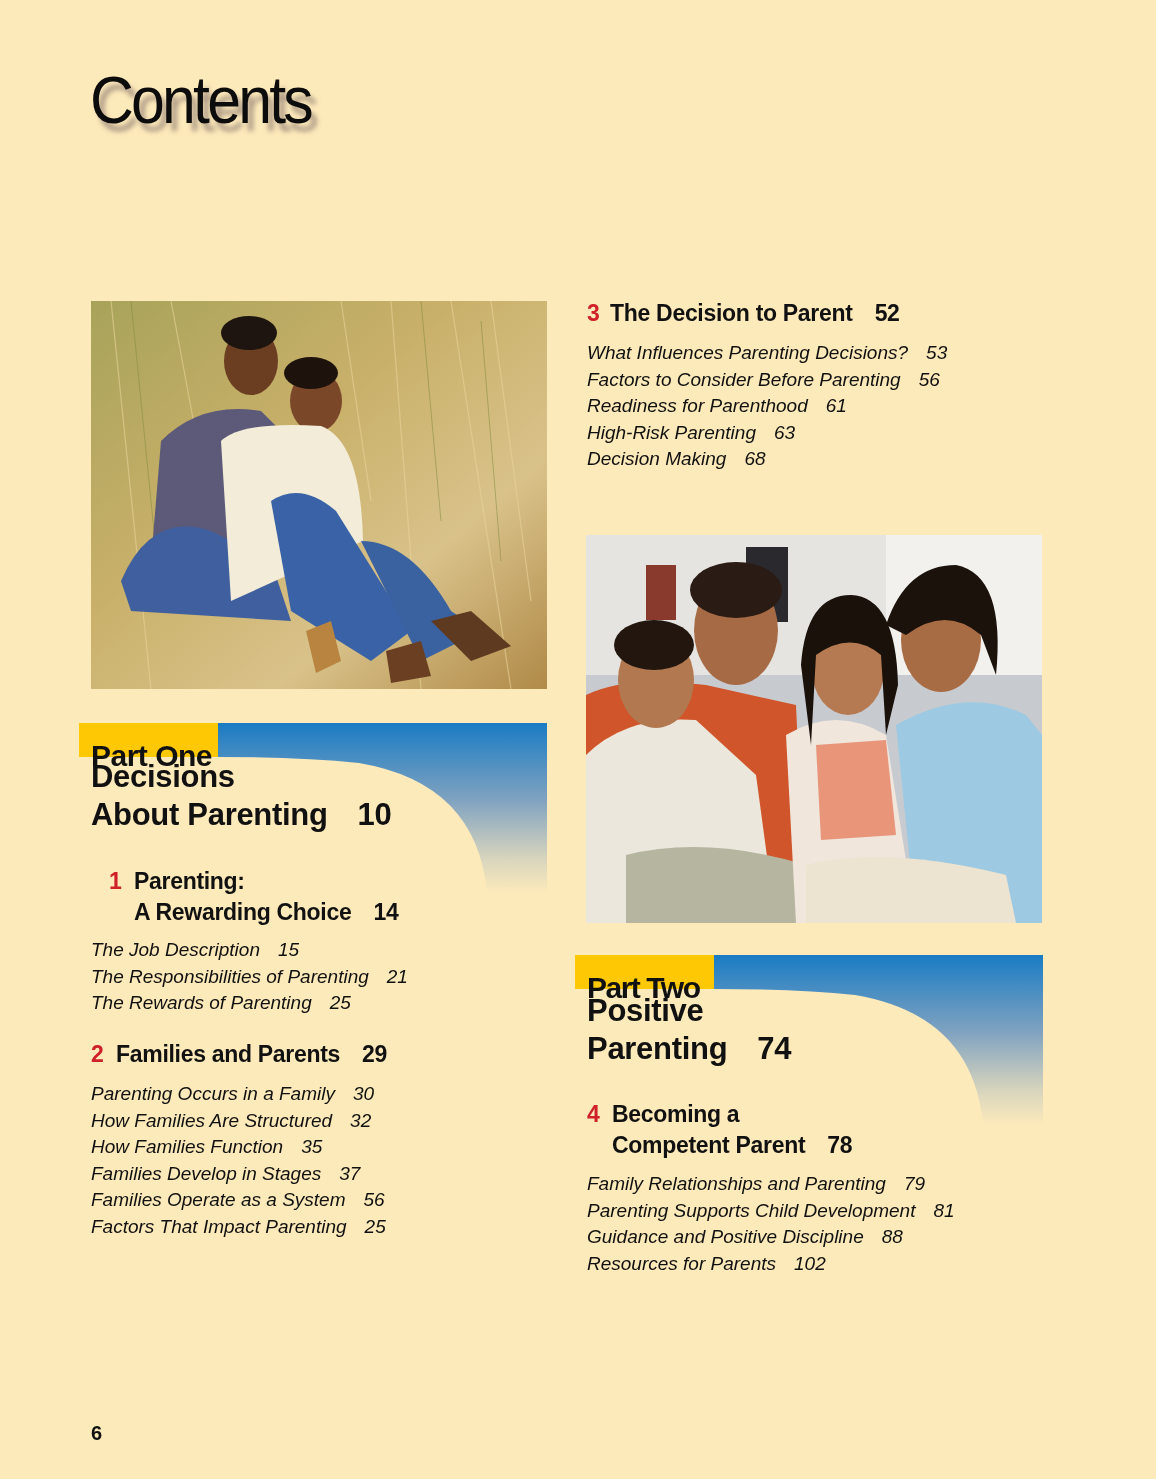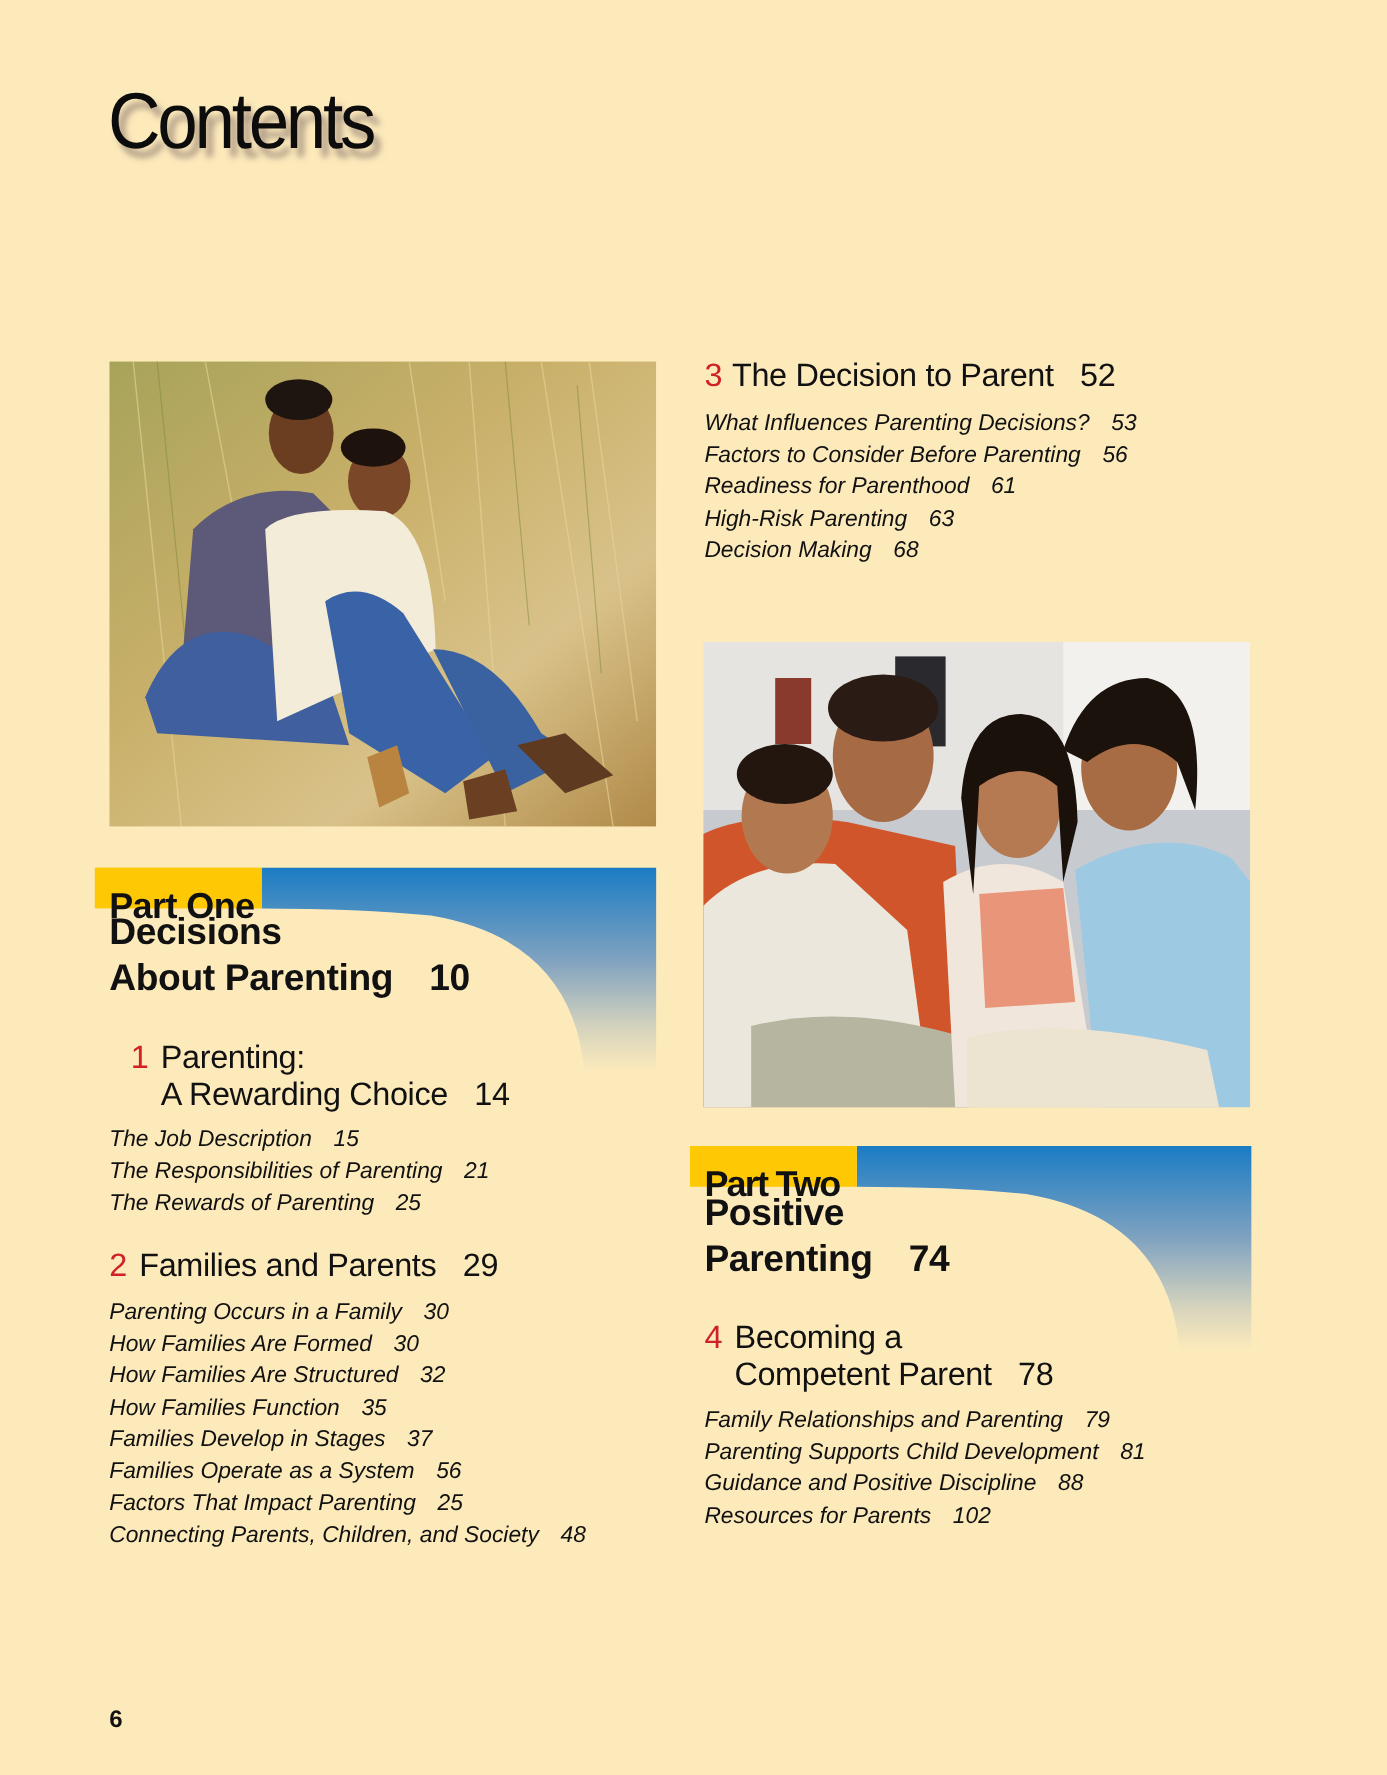--- a/index.html
+++ b/index.html
@@ -32,21 +32,21 @@
     padding:16px 0 0 12px; box-sizing:border-box; line-height:34px;
     transform-origin:left top;
   }
   .part-title {
     position:absolute; font-weight:bold; font-size:31px; line-height:38px;
     color:#111; letter-spacing:-0.3px;
   }
   .part-title .pg { margin-left:30px; }
 
   .chapter {
-    position:absolute; font-weight:normal; font-size:27px; line-height:31px;
+    position:absolute; font-weight:bold; font-size:23px; line-height:31px;
     letter-spacing:-0.3px; color:#111;
   }
   .chapter .num { color:#d0202a; display:inline-block; width:25px; }
   .chapter .line2 { padding-left:25px; display:block; }
   .chapter .pg { margin-left:22px; }
 
   .toc-list { position:absolute; margin:0; padding:0; list-style:none; }
   .toc-list li { font-size:19px; line-height:26.5px; color:#111; white-space:nowrap;font-style:italic; }
   .toc-list li .pg { margin-left:18px; }
 
@@ -127,27 +127,25 @@
   <li><span>The Job Description</span><span class="pg">15</span></li>
   <li><span>The Responsibilities of Parenting</span><span class="pg">21</span></li>
   <li><span>The Rewards of Parenting</span><span class="pg">25</span></li>
 </ul>
 
 <div class="chapter" style="left:91px; top:1039px;">
   <span class="num">2</span><span>Families and Parents</span><span class="pg">29</span>
 </div>
 <ul class="toc-list" style="left:91px; top:1081px;">
   <li><span>Parenting Occurs in a Family</span><span class="pg">30</span></li>
-  <li><span>How Families Are Formed</span><span class="pg">30</span></li>
   <li><span>How Families Are Structured</span><span class="pg">32</span></li>
   <li><span>How Families Function</span><span class="pg">35</span></li>
   <li><span>Families Develop in Stages</span><span class="pg">37</span></li>
   <li><span>Families Operate as a System</span><span class="pg">56</span></li>
   <li><span>Factors That Impact Parenting</span><span class="pg">25</span></li>
-  <li><span>Connecting Parents, Children, and Society</span><span class="pg">48</span></li>
 </ul>
 
 <div class="chapter" style="left:587px; top:298px;">
   <span class="num" style="width:23px;">3</span><span>The Decision to Parent</span><span class="pg">52</span>
 </div>
 <ul class="toc-list" style="left:587px; top:340px;">
   <li><span>What Influences Parenting Decisions?</span><span class="pg">53</span></li>
   <li><span>Factors to Consider Before Parenting</span><span class="pg">56</span></li>
   <li><span>Readiness for Parenthood</span><span class="pg">61</span></li>
   <li><span>High-Risk Parenting</span><span class="pg">63</span></li>

